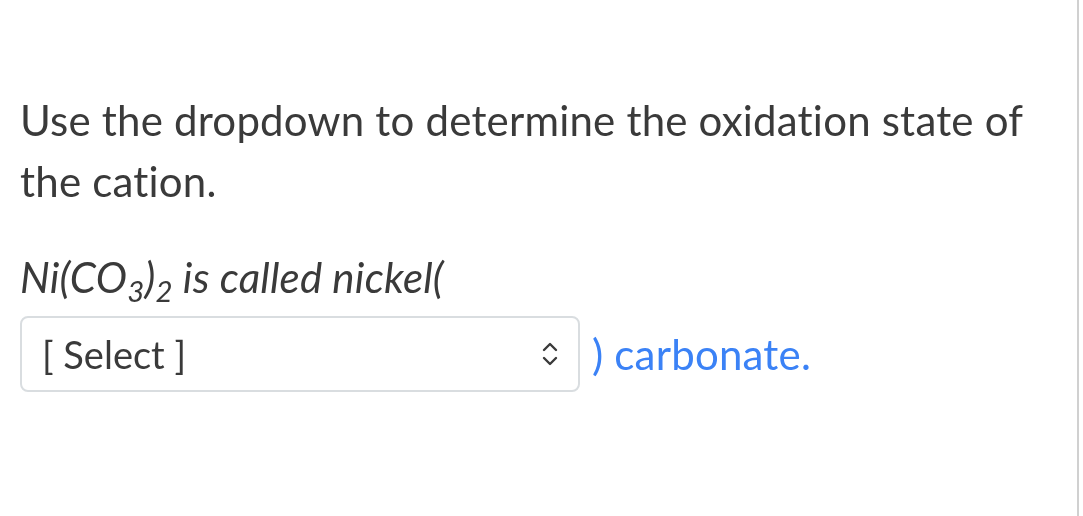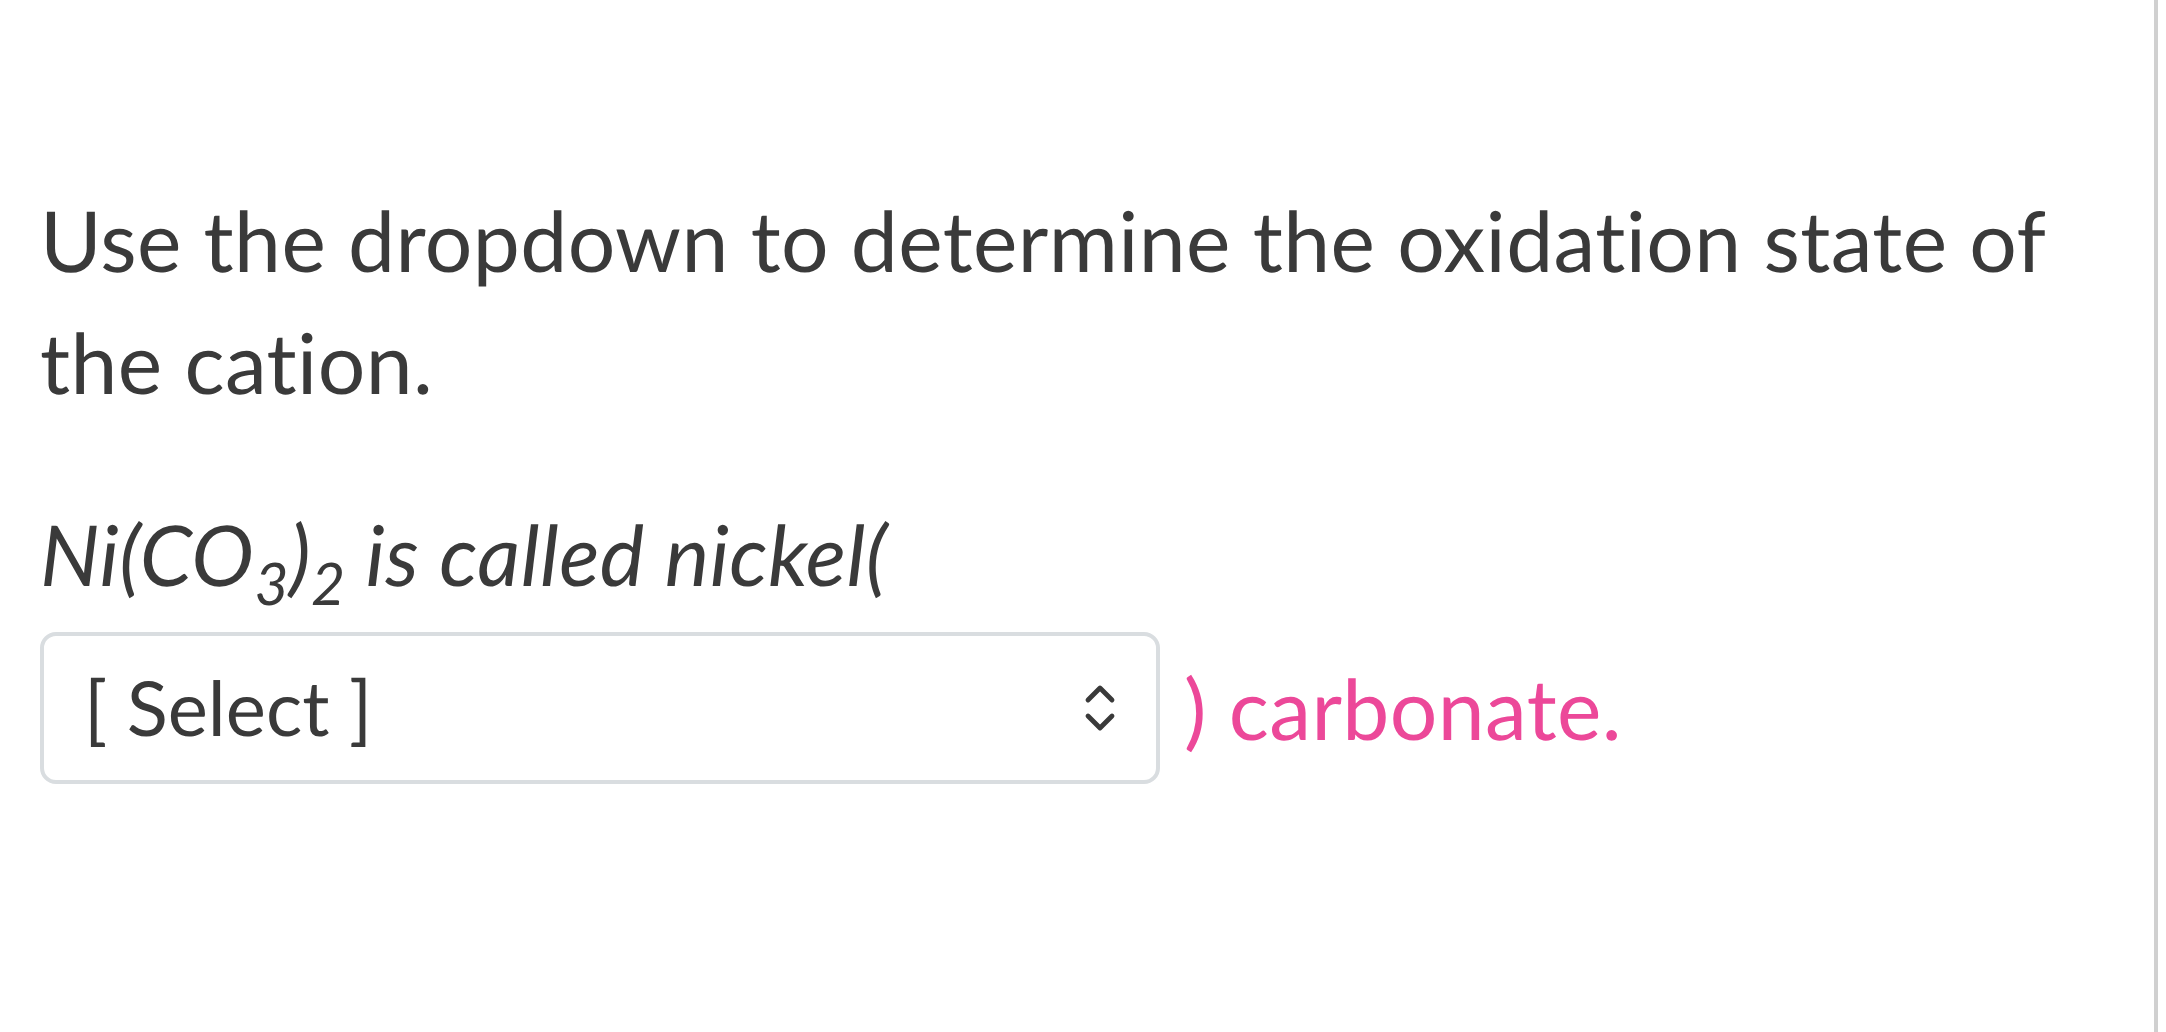--- a/index.html
+++ b/index.html
@@ -68,21 +68,21 @@
   .chevrons {
     display: flex;
     flex-direction: column;
     gap: 2px;
   }
   .chevrons svg {
     display: block;
   }
   .tail-text {
     font-size: 42px;
-    color: #ec4899;
+    color: #3b82f6;
     font-weight: 400;
     margin-left: 12px;
     letter-spacing: 0.2px;
   }
 </style>
 </head>
 <body>
 
 <div class="container">
   <p class="instruction">Use the dropdown to determine the oxidation state of the cation.</p>

